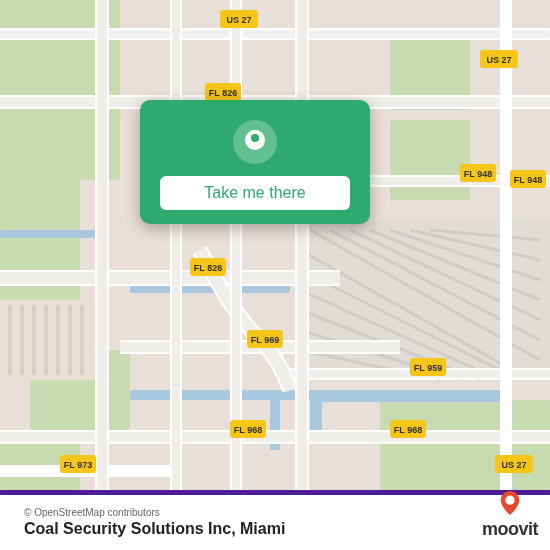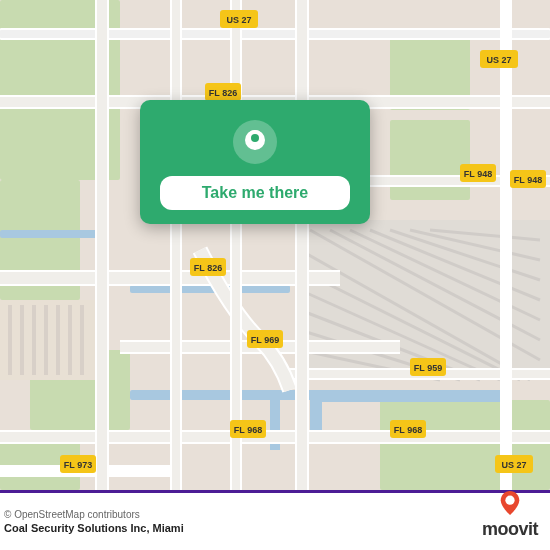--- a/index.html
+++ b/index.html
@@ -44,50 +44,50 @@
     .pin-icon {
       width: 48px;
       height: 48px;
       margin-bottom: 10px;
     }
 
     .take-me-there-btn {
       color: #2eaa6e;
       background: #fff;
       border: none;
-      border-radius: 12px;
+      border-radius: 6px;
       font-size: 16px;
-      font-weight: 700;
+      font-weight: 400;
       padding: 8px 22px;
       cursor: pointer;
       width: 100%;
       text-align: center;
     }
 
     
     .bottom-bar {
       width: 550px;
       height: 60px;
       background: #fff;
       display: flex;
       flex-direction: column;
       justify-content: center;
-      padding: 4px 4px;
-      border-top: 3px solid #4c1d95;
+      padding: 4px 24px;
+      border-top: 5px solid #4c1d95;
       position: relative;
     }
 
     .attribution {
       font-size: 10px;
       color: #666;
       margin-bottom: 2px;
     }
 
     .location-name {
-      font-size: 11px;
+      font-size: 16px;
       font-weight: 600;
       color: #222;
     }
 
     
     .moovit-logo {
       position: absolute;
       right: 12px;
       bottom: 10px;
       display: flex;

